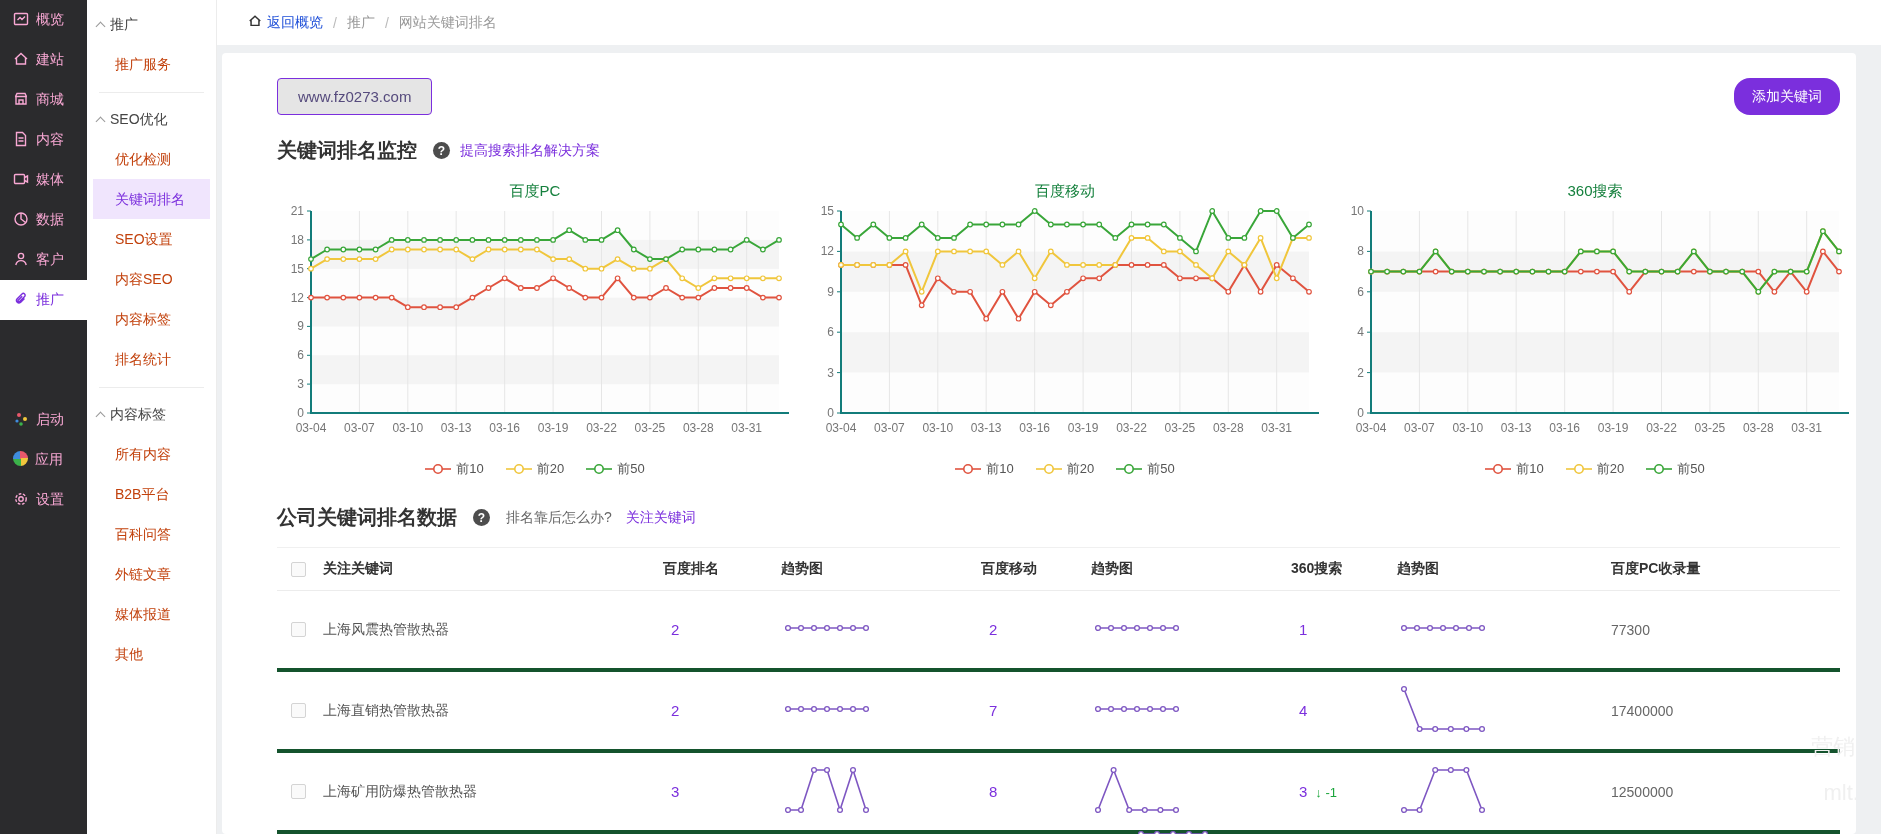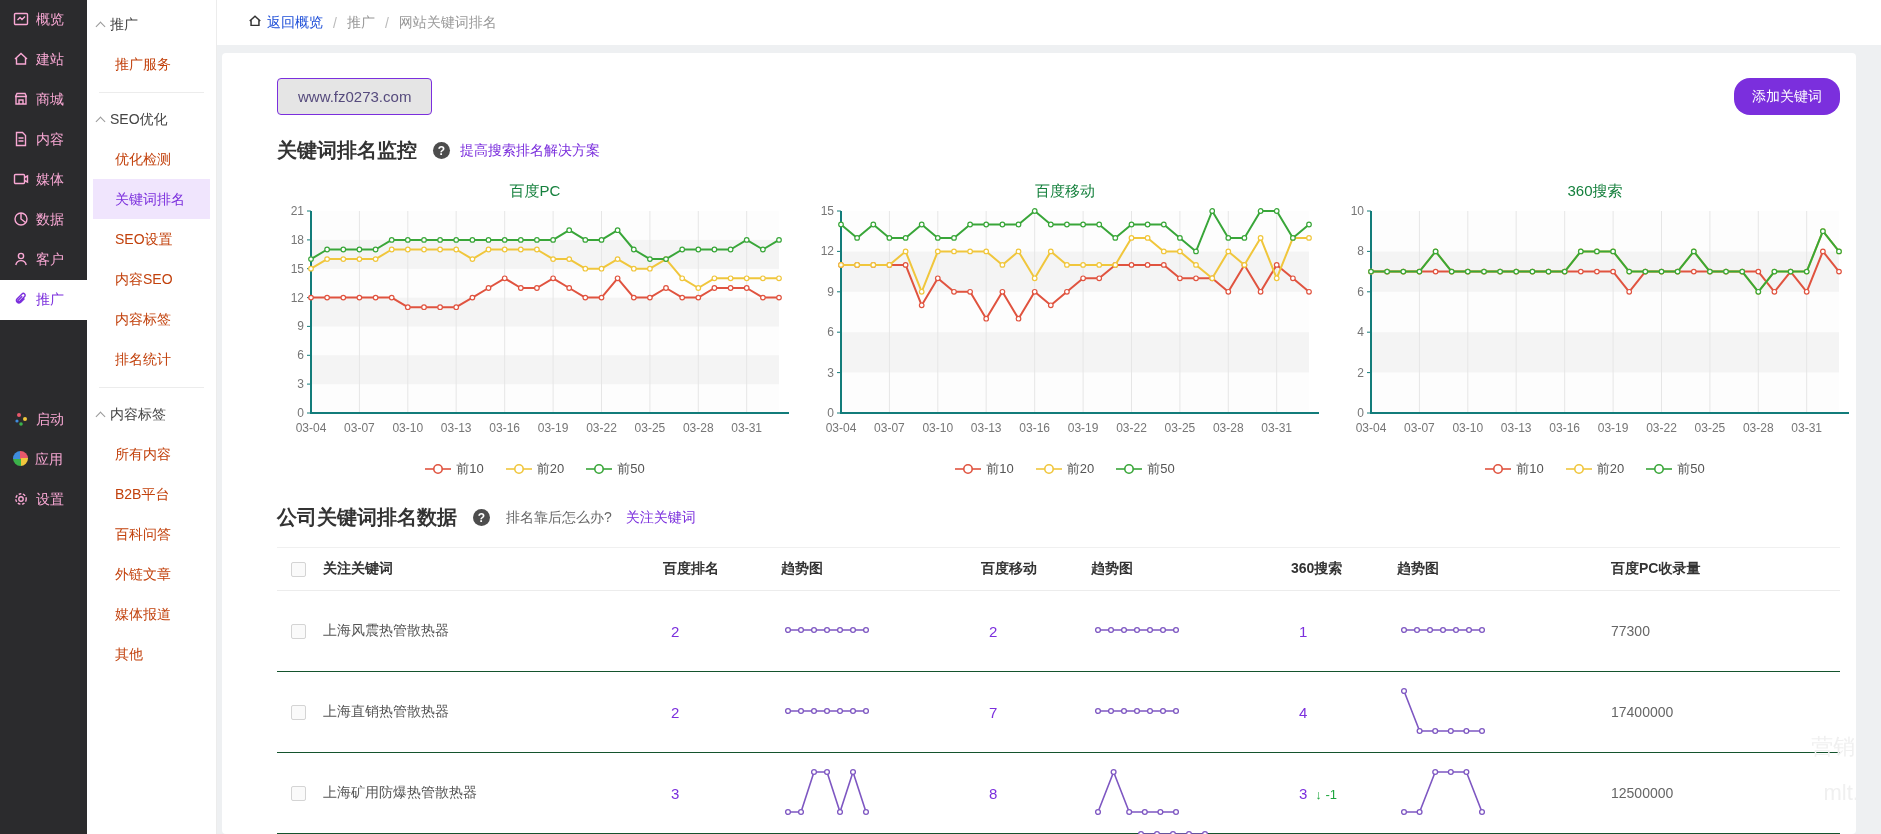--- a/index.html
+++ b/index.html
@@ -39,21 +39,21 @@
   .charts-row{display:flex;gap:14px;margin-top:18px;}
   .chart-block{width:516px;}
   .chart-title{text-align:center;color:#15803d;font-size:15px;margin-bottom:4px;}
   .tick{font-size:12px;fill:#767676;font-family:"Liberation Sans","DejaVu Sans",sans-serif;}
   .legend-row{display:flex;justify-content:center;gap:22px;margin-top:14px;color:#555;font-size:13px;}
   .lg{display:inline-flex;align-items:center;gap:5px;cursor:pointer;}
   
   .table-wrap{margin-top:16px;}
   .t-row{display:grid;grid-template-columns:46px 340px 118px 200px 110px 200px 106px 214px 1fr;align-items:center;}
   .t-head{height:44px;border-top:1px solid #f0f0f0;border-bottom:1px solid #ececec;font-weight:bold;color:#333;}
-  .t-body-row{height:81px;border-bottom:1px solid #14532d;}
+  .t-body-row{height:81px;border-bottom:4px solid #14532d;}
   .cb{width:15px;height:15px;border:1px solid #d4d4d4;border-radius:2px;background:#fafafa;cursor:pointer;margin-left:14px;}
   .rank{color:#7b2fdd;font-size:15px;padding-left:8px;}
   .kw{color:#555;}
   .coll{color:#666;}
   .chg{color:#1ca53c;font-size:13px;margin-left:8px;}
   .partial-spark{position:absolute;left:913px;bottom:-2px;height:12px;overflow:hidden;}
   .watermark{position:absolute;right:-14px;bottom:18px;color:#f0f0f0;font-size:22px;line-height:46px;text-align:right;user-select:none;}
 </style>
 </head>
 <body>

